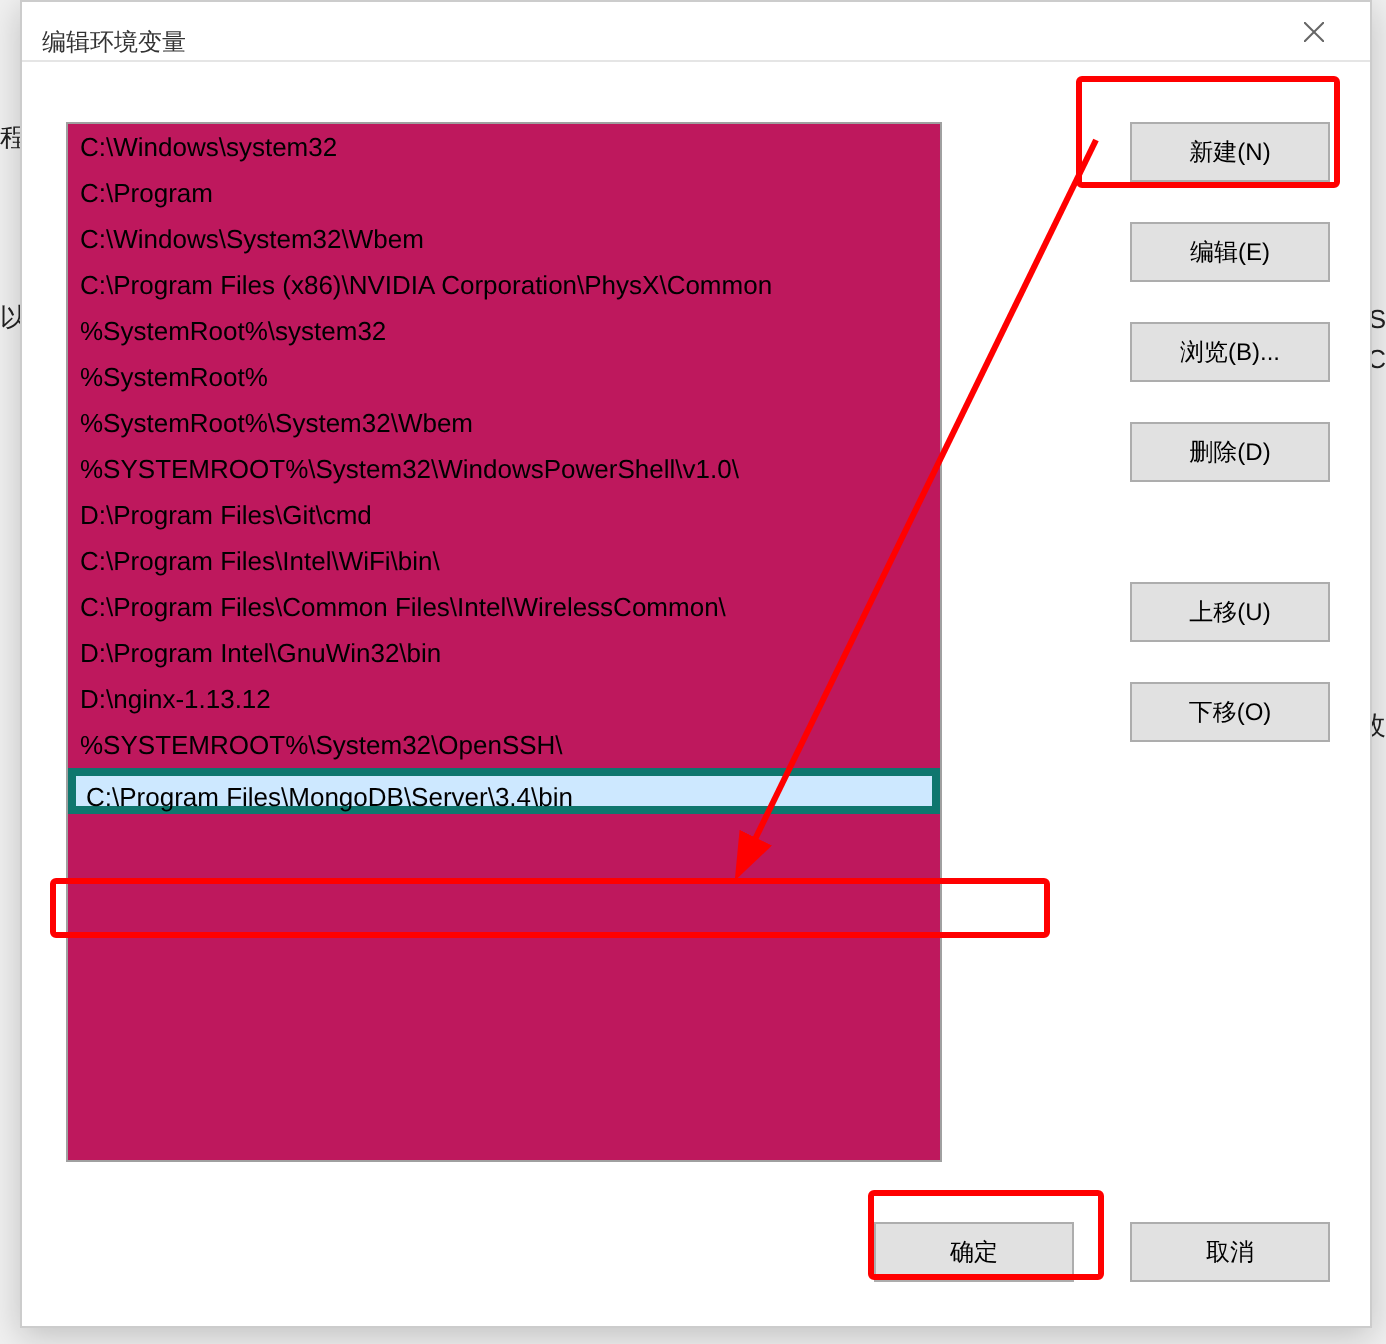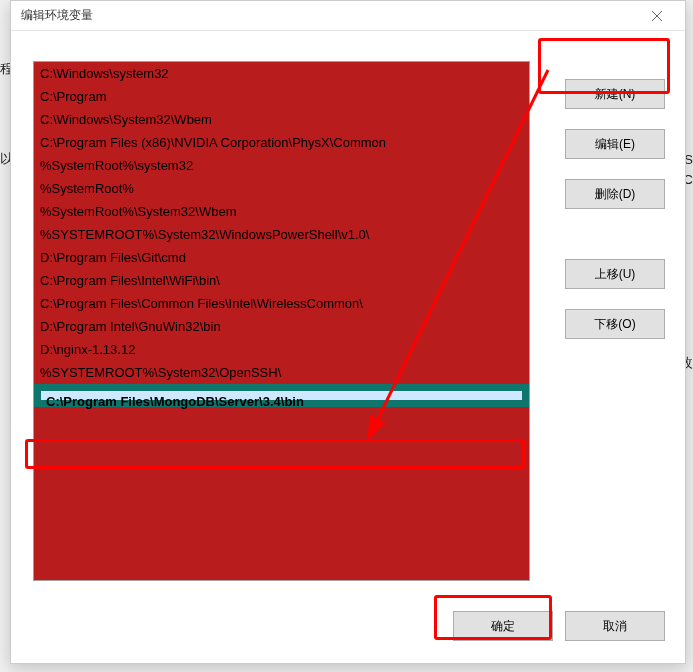--- a/index.html
+++ b/index.html
@@ -22,21 +22,21 @@
       top: 0;
       width: 676px;
       height: 664px;
       background: #ffffff;
       border: 1px solid #cccccc;
       box-shadow: 0 4px 16px rgba(0,0,0,0.2);
     }
     .titlebar {
       height: 30px;
       display: flex;
-      align-items: center;
+      align-items: flex-end;
       justify-content: space-between;
       padding: 0 8px 0 10px;
       border-bottom: 1px solid #e5e5e5;
     }
     .title-text {
       font-size: 12px;
       color: #333;
     }
     .close-icon {
       width: 40px;
@@ -52,47 +52,46 @@
       position: absolute;
       top: 30px;
       left: 0;
       right: 0;
       bottom: 0;
     }
     .listbox {
       position: absolute;
       left: 22px;
       top: 30px;
-      width: 497px;
+      width: 438px;
       height: 520px;
       border: 1px solid #a0a0a0;
-      background: #b91c1c;
+      background: #be185d;
       overflow: hidden;
     }
     .list-item {
       height: 23px;
       line-height: 23px;
       padding: 0 6px;
       font-size: 13px;
       color: #000;
       white-space: nowrap;
       cursor: default;
     }
     .list-item.selected {
       background: #cde8ff;
-      border: 7px solid #0f766e;
+      border: 4px solid #0f766e;
       height: 23px;
       line-height: 21px;
       padding: 0 5px;
-      font-weight: bold;
     }
     .button-col {
       position: absolute;
       right: 20px;
-      top: 48px;
+      top: 30px;
       width: 100px;
     }
     .btn {
       width: 100px;
       height: 30px;
       background: #e1e1e1;
       border: 1px solid #adadad;
       font-size: 12px;
       color: #000;
       cursor: pointer;
@@ -102,21 +101,21 @@
       margin-bottom: 20px;
     }
     .btn-group-gap {
       height: 30px;
     }
     .bottom-buttons {
       position: absolute;
       bottom: 22px;
       right: 20px;
       display: flex;
-      gap: 12px;
+      gap: 28px;
     }
     .bottom-buttons .btn {
       margin-bottom: 0;
     }
     
     .highlight {
       position: absolute;
       border: 3px solid #ff0000;
       pointer-events: none;
       border-radius: 3px;
@@ -191,20 +190,21 @@
         <div class="list-item">C:\Program Files\Common Files\Intel\WirelessCommon\</div>
         <div class="list-item">D:\Program Intel\GnuWin32\bin</div>
         <div class="list-item">D:\nginx-1.13.12</div>
         <div class="list-item">%SYSTEMROOT%\System32\OpenSSH\</div>
         <div class="list-item selected">C:\Program Files\MongoDB\Server\3.4\bin</div>
       </div>
 
     <div class="button-col">
       <div class="btn">新建(N)</div>
       <div class="btn">编辑(E)</div>
+      <div class="btn">浏览(B)...</div>
       <div class="btn">删除(D)</div>
       <div class="btn-group-gap"></div>
       <div class="btn">上移(U)</div>
       <div class="btn">下移(O)</div>
       <div class="btn-group-gap"></div>
     </div>
 
     <div class="bottom-buttons">
       <div class="btn">确定</div>
       <div class="btn">取消</div>

